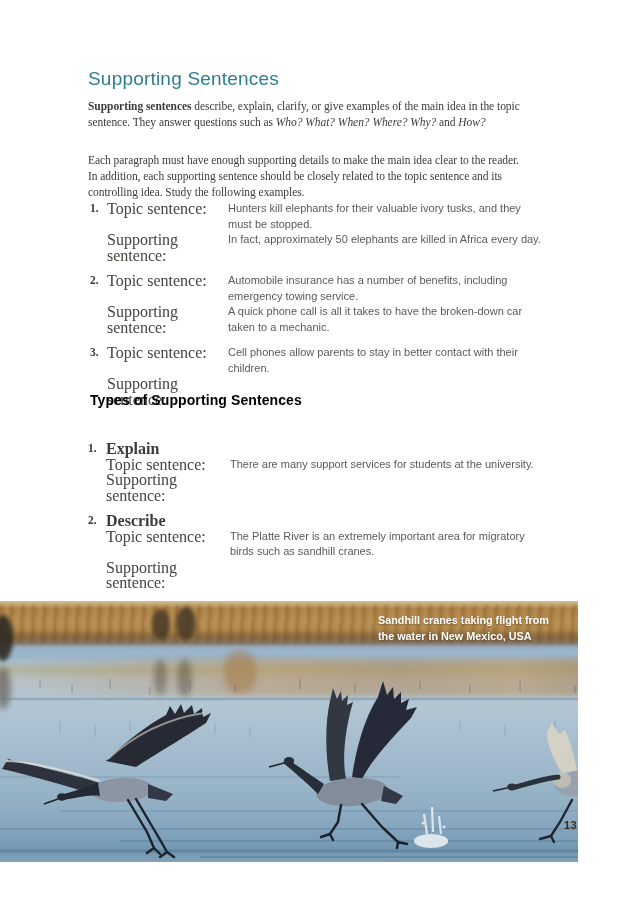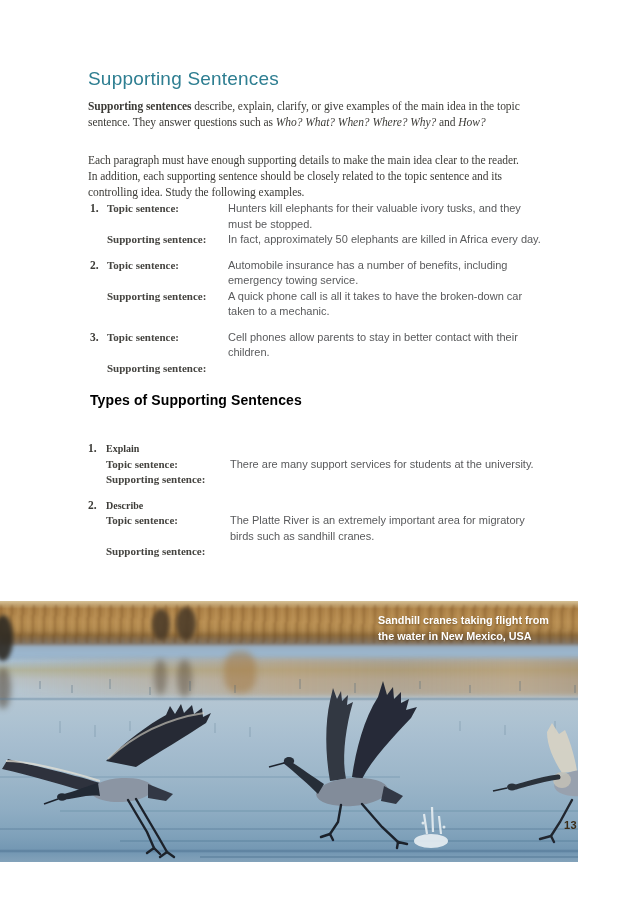--- a/index.html
+++ b/index.html
@@ -19,22 +19,22 @@
       font-family:"Liberation Sans",sans-serif;font-size:14px;font-weight:700;
       color:#000000;letter-spacing:.1px;}
   .p3{top:414px;}
 
   .list{position:absolute;}
   .list1{left:90px;top:201px;}
   .list2{left:88px;top:441px;}
   .ex-item{display:grid;grid-template-columns:17px 121px 345px;margin-bottom:10px;}
   .list2 .ex-item{grid-template-columns:18px 124px 345px;}
   .num{font-weight:700;font-size:11.5px;line-height:15.5px;color:#3c3b37;}
-  .label{font-size:11px;line-height:15.5px;color:#454440;font-weight:bold;}
-  .title{grid-column:2/4;font-weight:700;font-size:10px;line-height:15.5px;color:#3c3b37;}
+  .label{font-size:16px;line-height:15.5px;color:#454440;}
+  .title{grid-column:2/4;font-weight:700;font-size:16px;line-height:15.5px;color:#3c3b37;}
   .sent{font-family:"Liberation Sans",sans-serif;font-size:11px;line-height:15.5px;
         color:#595a5c;white-space:pre-line;}
 
   
   .photo{position:absolute;left:0;top:601px;width:578px;height:261px;overflow:hidden;}
   .ph-base{position:absolute;inset:0;
     background:linear-gradient(180deg,
       #d6c196 0%, #ab8046 3%, #b68c50 8%, #a9824a 13%,
       #97999d 16.5%, #a3bacc 20%, #a9bfd0 23%, #b2b5a0 26.5%,
       #b9c2c6 30%, #b7c7d3 34%, #aec3d2 45%, #a6bdcf 55%,

